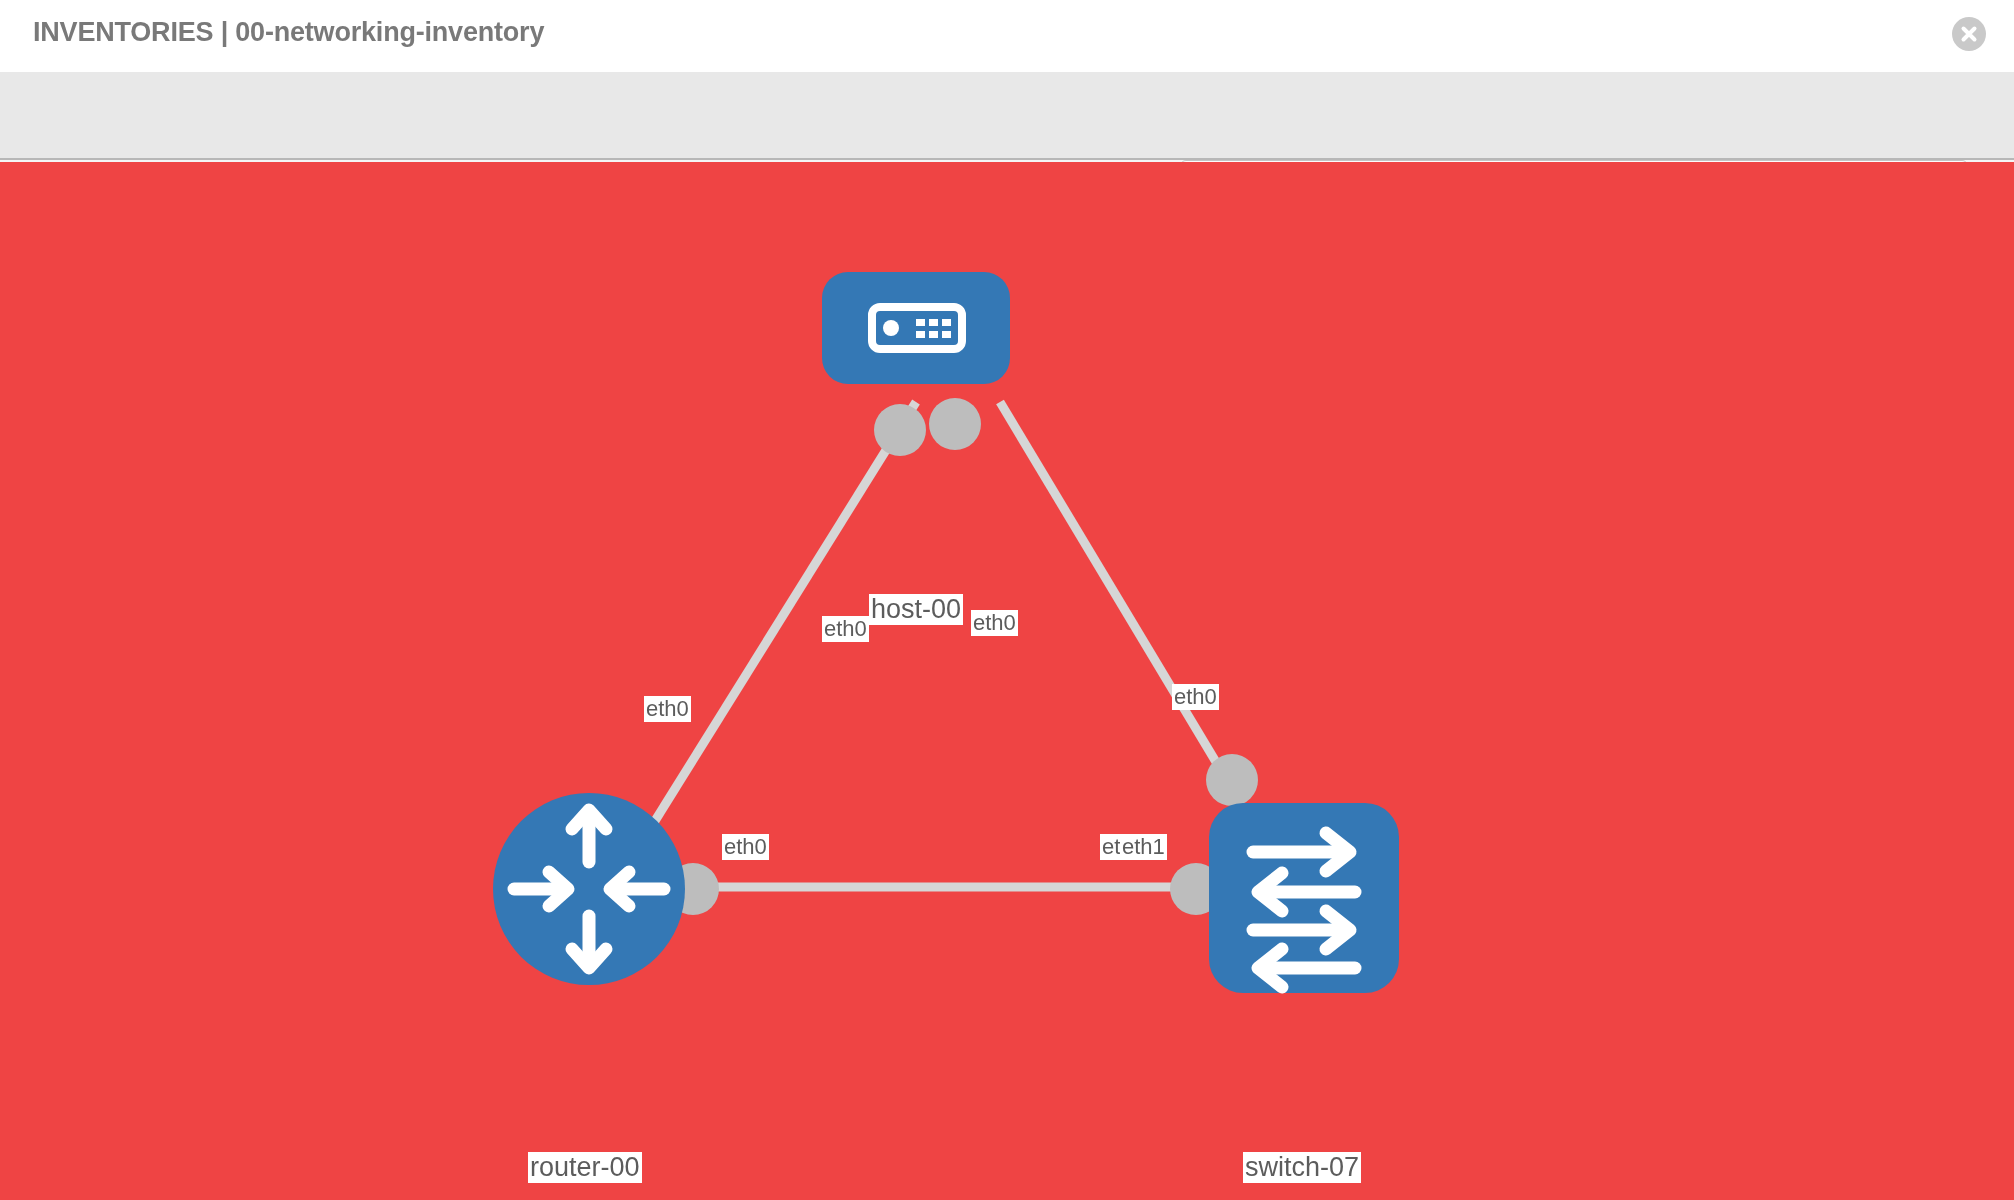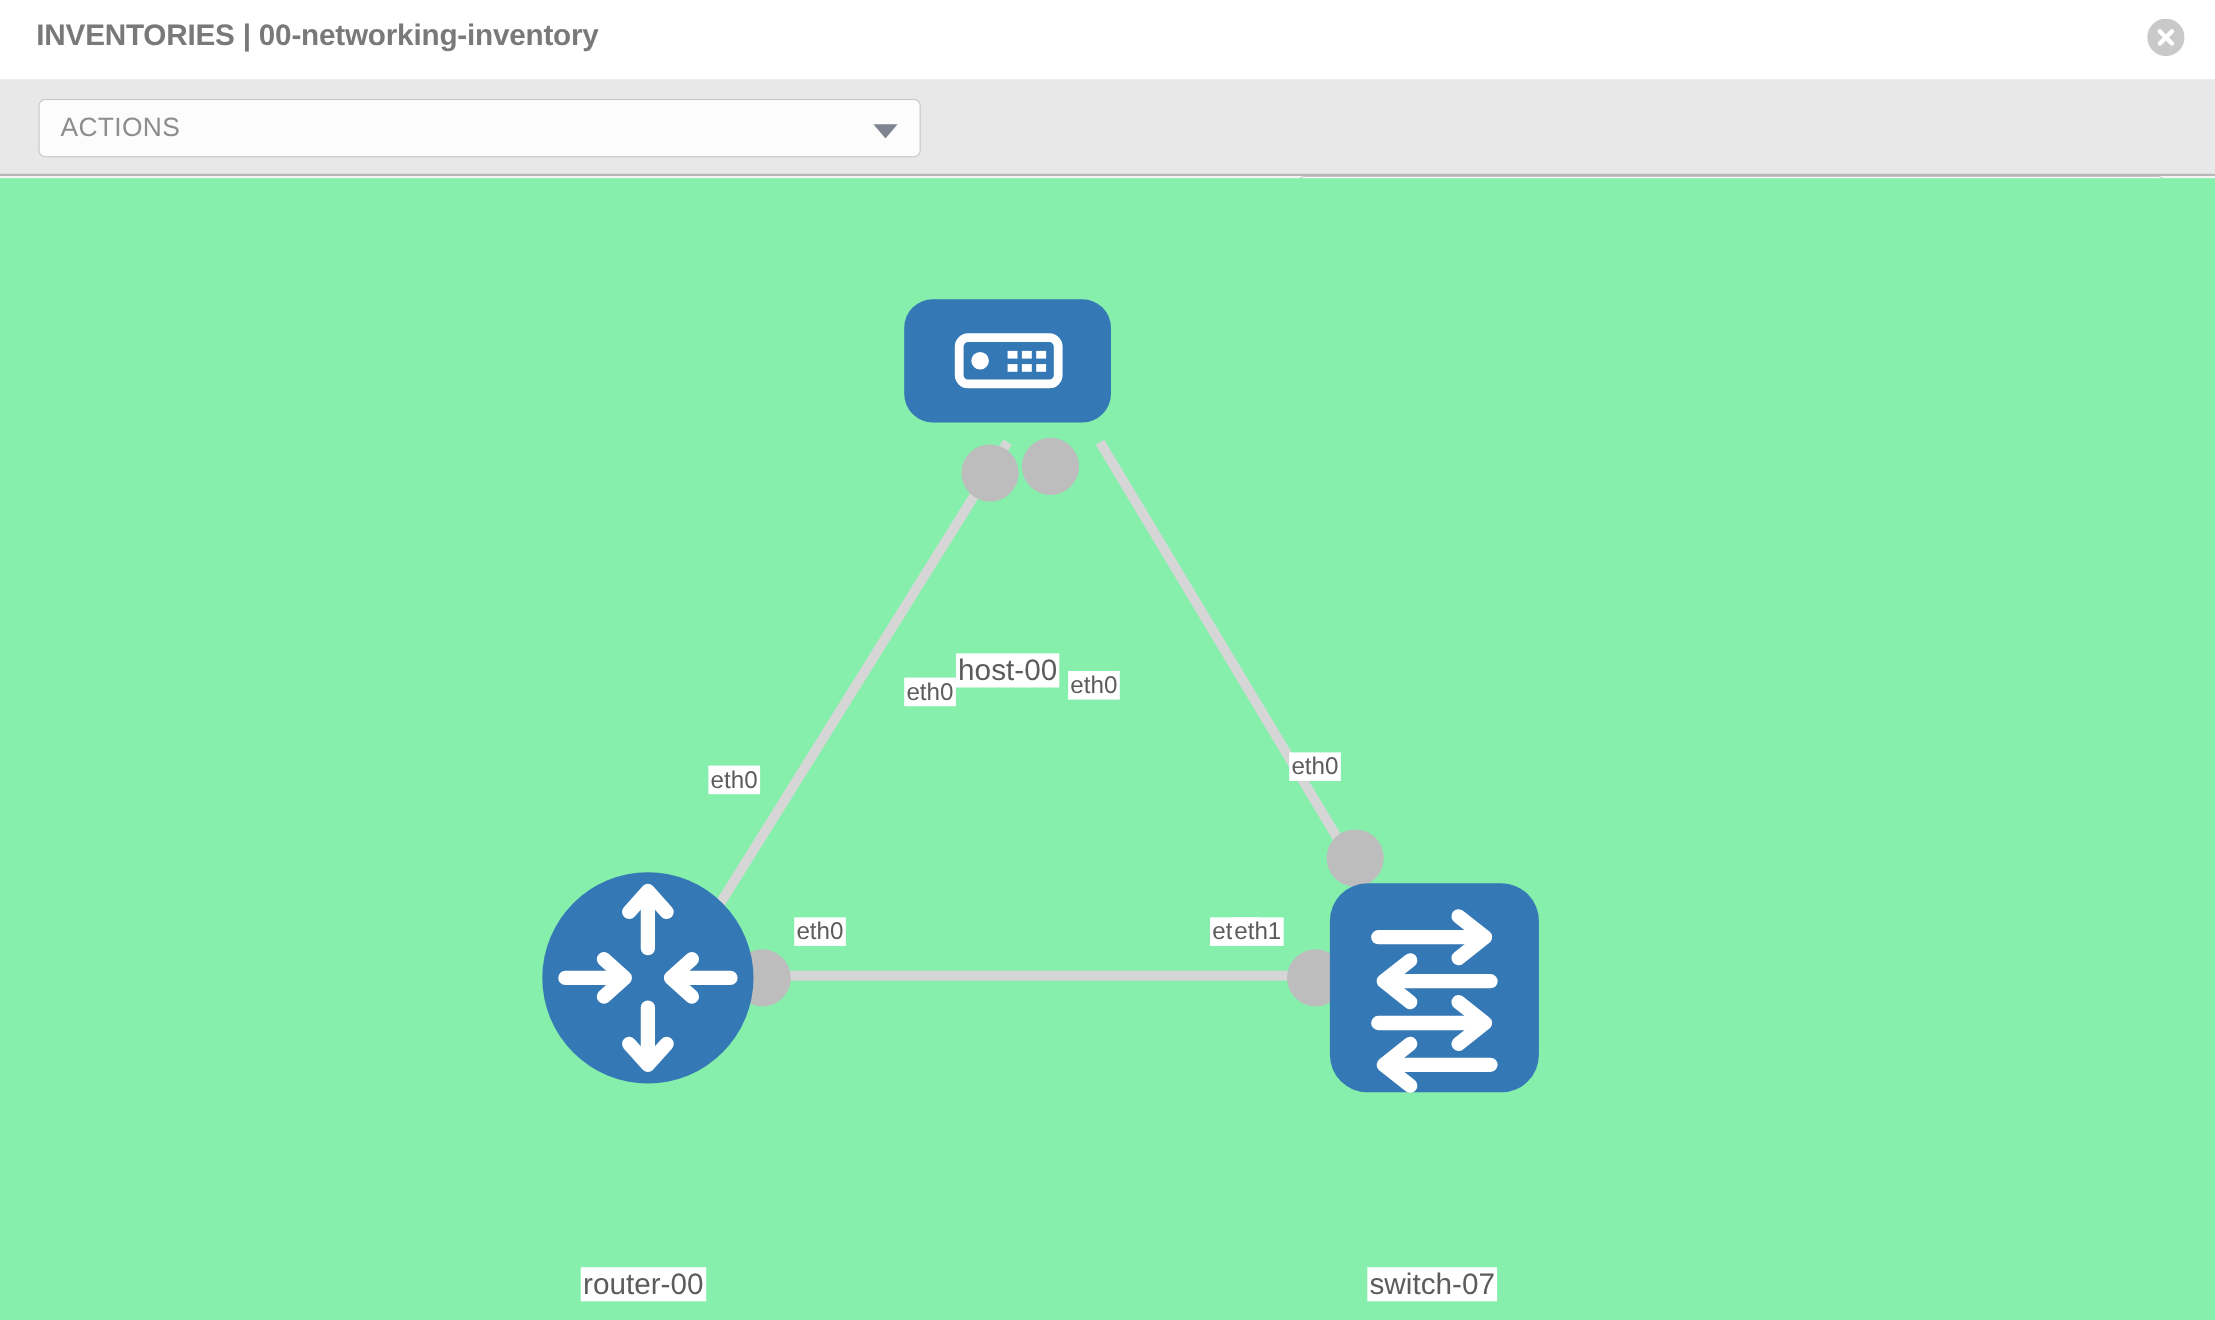--- a/index.html
+++ b/index.html
@@ -79,21 +79,21 @@
   .search-box .label {
     position: absolute; left: 19px; top: 12px;
     font-size: 24px; color: #8d8d8d;
     letter-spacing: 0.3px;
   }
 
   
   .canvas {
     position: absolute; left: 0; top: 162px;
     width: 2014px; height: 1038px;
-    background: #86efac;
+    background: #ef4444;
     overflow: hidden;
   }
   .topology-svg { position: absolute; left: 0; top: 0; }
 
   .node-label {
     position: absolute;
     font-size: 27px;
     color: #5c5c5c;
     background: #ffffff;
     white-space: nowrap;
@@ -156,24 +156,20 @@
     <div class="close-btn">
       <svg width="34" height="34" viewBox="0 0 34 34">
         <circle cx="17" cy="17" r="17" fill="#c9c9c9"></circle>
         <path d="M11.5 11.5 L22.5 22.5 M22.5 11.5 L11.5 22.5" stroke="#ffffff" stroke-width="4" stroke-linecap="round"></path>
       </svg>
     </div>
   </div>
 
   <div class="toolbar">
 
-    <div class="actions-select">
-      <span class="label">ACTIONS</span>
-      <span class="caret"></span>
-    </div>
 
     <div class="tool-icon wrench">
       <svg width="40" height="40" viewBox="0 0 40 40">
         <g fill="#7f8491">
           <path d="M30.2 7.4 a9.6 9.6 0 0 0 -11.9 12.2 L8.6 29.3 a3.4 3.4 0 0 0 0 4.8 l0.6 0.6 a3.4 3.4 0 0 0 4.8 0 l9.7 -9.7 a9.6 9.6 0 0 0 12.2 -11.9 l-5.5 5.5 -4.6 -1.2 -1.2 -4.6 z"></path>
         </g>
       </svg>
     </div>
 
     <div class="tool-icon key">

